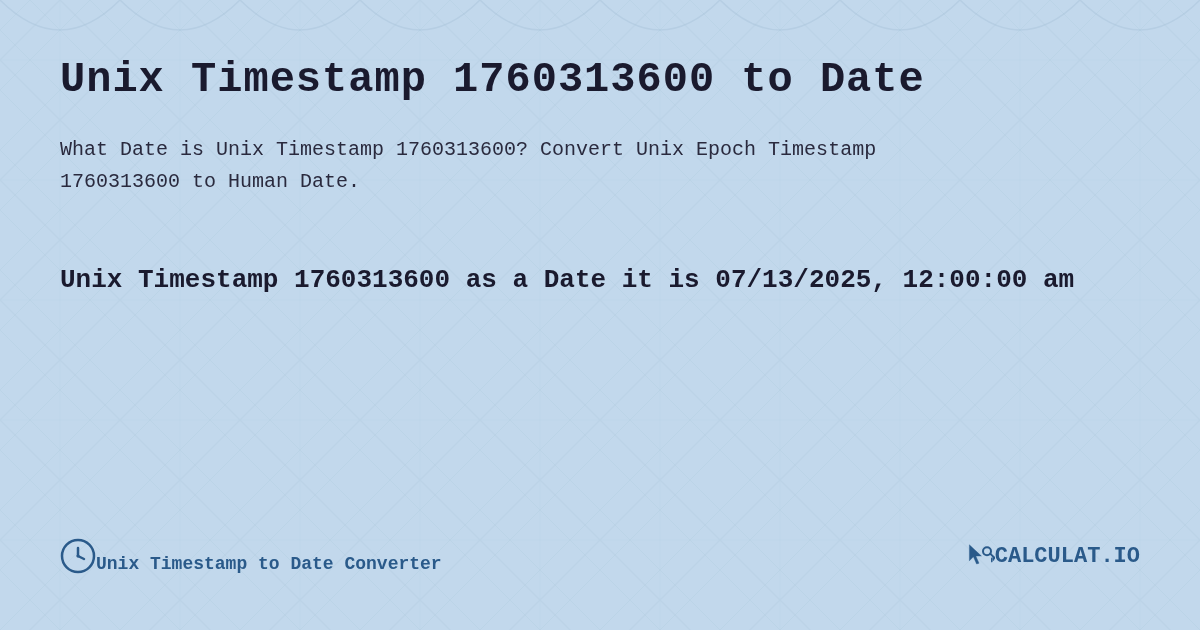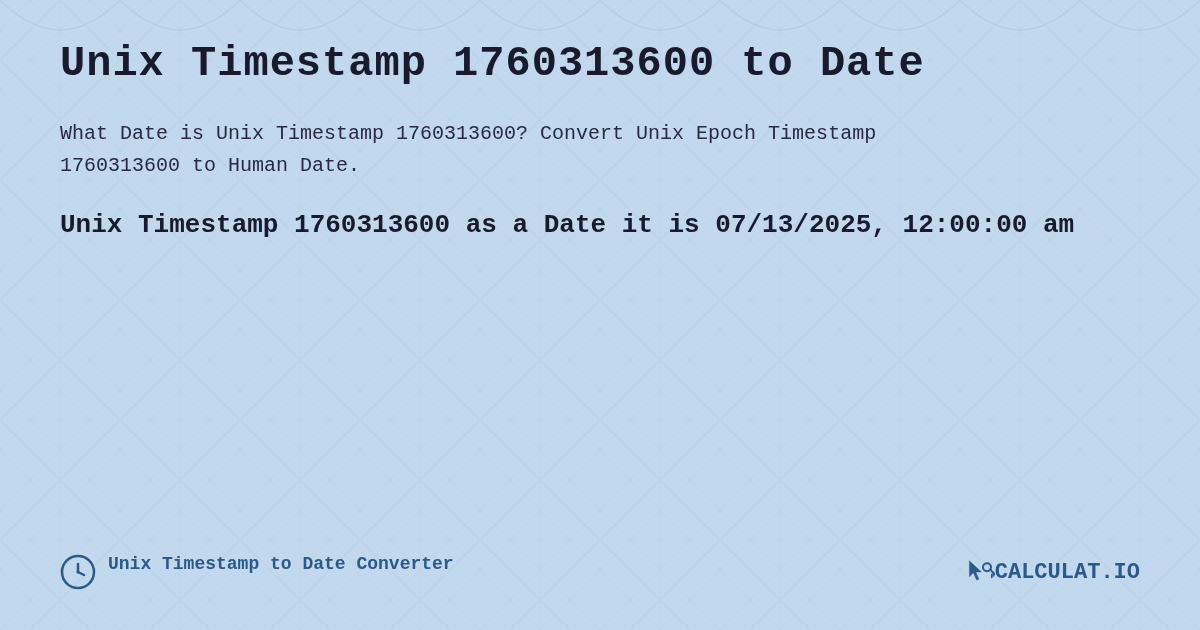--- a/index.html
+++ b/index.html
@@ -29,40 +29,40 @@
     }
 
     .bg-pattern svg {
       width: 100%;
       height: 100%;
     }
 
     .content {
       position: relative;
       z-index: 1;
-      padding: 40px 60px;
+      padding: 56px 60px;
       display: flex;
       flex-direction: column;
       height: 100%;
     }
 
     .main-title {
       font-size: 42px;
       font-weight: bold;
       color: #1a1a2e;
       margin-bottom: 30px;
       font-family: 'Courier New', Courier, monospace;
       letter-spacing: 1px;
     }
 
     .description {
       font-size: 20px;
       color: #2a2a3e;
       line-height: 1.6;
-      margin-bottom: 24px;
+      margin-bottom: 63px;
       font-family: 'Courier New', Courier, monospace;
       max-width: 900px;
     }
 
     .result-section {
       font-size: 26px;
       font-weight: bold;
       color: #1a1a2e;
       line-height: 1.5;
       font-family: 'Courier New', Courier, monospace;
@@ -72,22 +72,21 @@
     .footer {
       display: flex;
       justify-content: space-between;
       align-items: center;
       margin-top: 20px;
       padding-top: 10px;
     }
 
     .footer-left {
       display: flex;
-      align-items: flex-start;
-      gap: 12px;
+      align-items: flex-end;
     }
 
     .clock-icon {
       width: 36px;
       height: 36px;
       flex-shrink: 0;
     }
 
     .footer-text {
       font-size: 18px;

